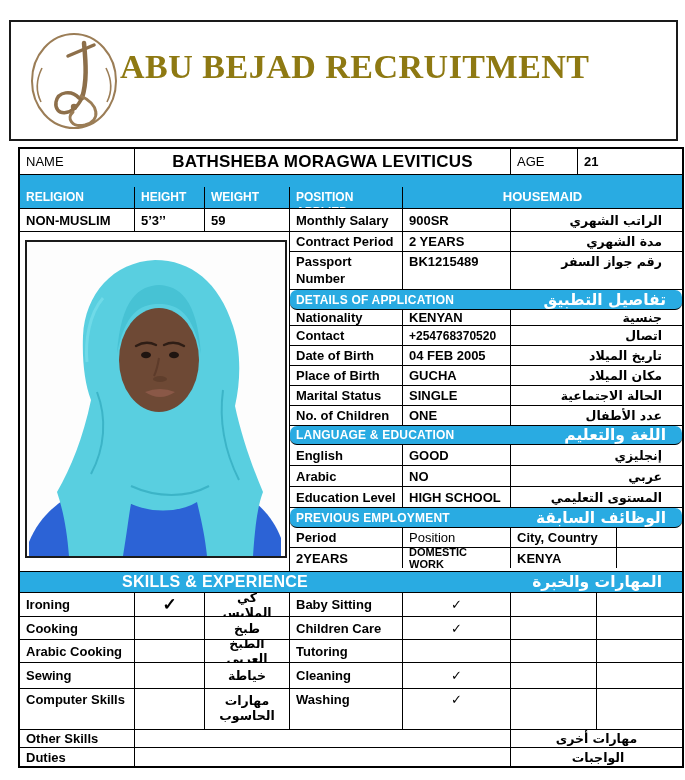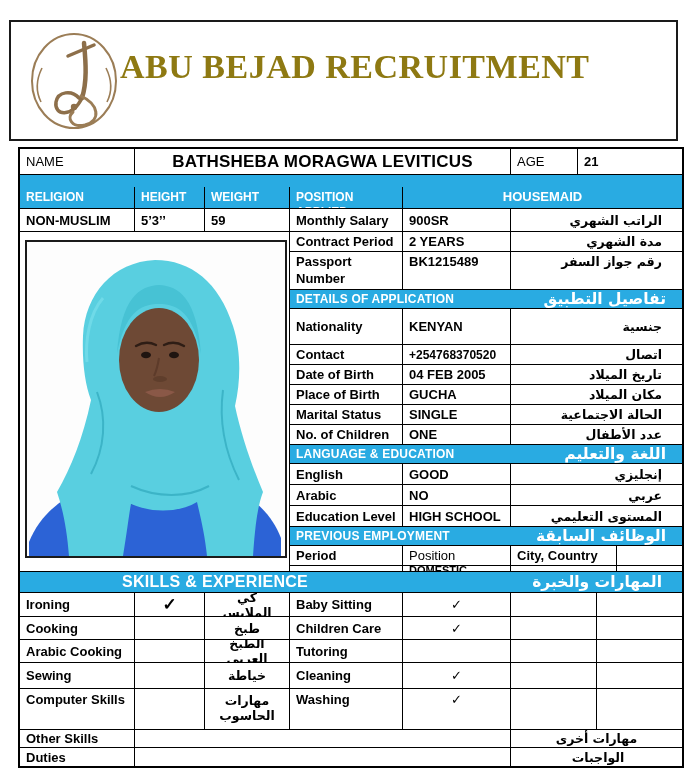--- a/index.html
+++ b/index.html
@@ -38,21 +38,21 @@
       font-size:12.5px;justify-content:flex-start;padding-right:20px;}
   .w1{width:115px;} .w2{width:70px;} .w3{width:85px;} .w4{width:113px;}
   .w5{width:108px;} .w6{width:86px;} .wname{width:376px;} .wage{width:67px;}
   .wcity{width:106px;} .wmid{width:376px;}
 
   .name-big{font-weight:700;font-size:17px;letter-spacing:.2px;}
 
   .blue{background:var(--blue);color:#fff;}
   .blue .c{border-right-color:#000;}
   .band{background:var(--blue);color:#fff;display:flex;align-items:center;
-    justify-content:space-between;border-bottom:1.5px solid #000;}
+    justify-content:space-between;border-bottom:1.5px solid #000;border-radius:7px;}
   .band-en{font-weight:700;font-size:12px;padding-left:6px;letter-spacing:.2px;}
   .band-ar{font-family:"DejaVu Sans",sans-serif;direction:rtl;font-weight:700;
     font-size:15.5px;padding-right:16px;}
   .poslbl{font-weight:700;font-size:12px;line-height:1.25;margin-top:12px;}
 
   
   .two-pane{display:flex;border-bottom:1.5px solid #000;}
   .photo-cell{width:270px;border-right:1.5px solid #000;position:relative;background:#fff;}
   .right-pane{flex:1;display:flex;flex-direction:column;}
   .right-pane .row:last-child{border-bottom:none;}
@@ -158,21 +158,21 @@
           <div class="c w4 b" style="align-items:flex-start;padding-top:2px;line-height:1.3">Passport Number</div>
           <div class="c w5 b" style="align-items:flex-start;padding-top:2px">BK1215489</div>
           <div class="c grow end ar" style="align-items:flex-start;padding-top:2px">رقم جواز السفر</div>
         </div>
 
         <div class="band" style="height:20px">
           <span class="band-en">DETAILS OF APPLICATION</span>
           <span class="band-ar">تفاصيل التطبيق</span>
         </div>
 
-        <div class="row" style="height:36px">
+        <div class="row" style="height:16px">
           <div class="c w4 b">Nationality</div>
           <div class="c w5 b">KENYAN</div>
           <div class="c grow end ar">جنسية</div>
         </div>
         <div class="row" style="height:20px">
           <div class="c w4 b">Contact</div>
           <div class="c w5 b" style="font-size:12px">+254768370520</div>
           <div class="c grow end ar">اتصال</div>
         </div>
         <div class="row" style="height:20px">

